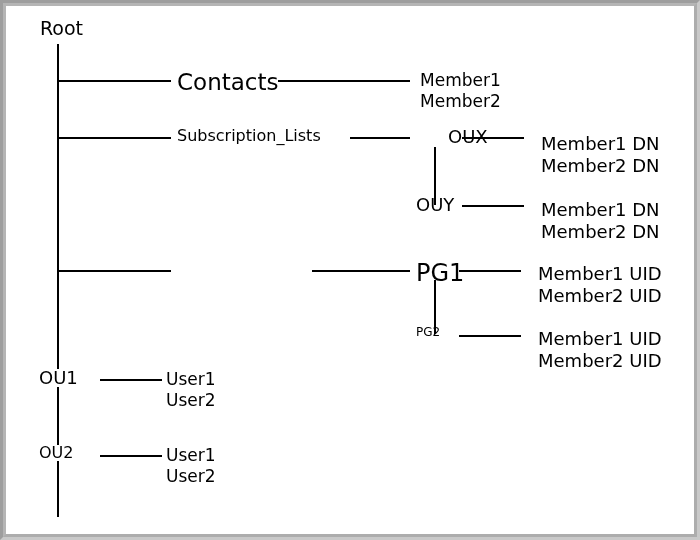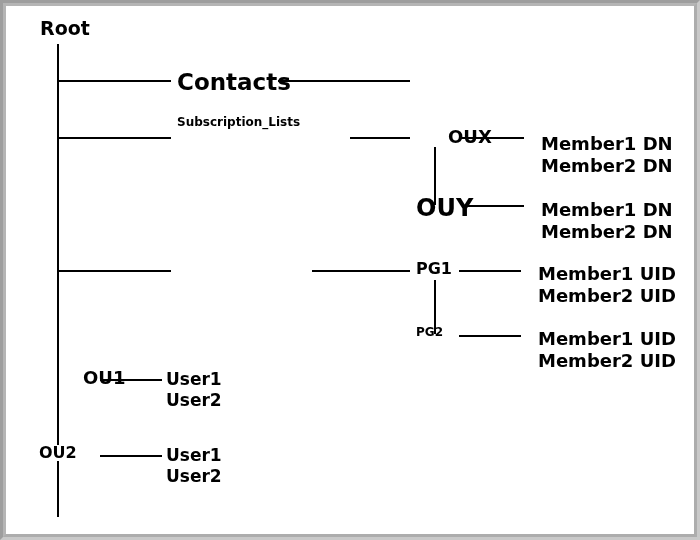--- a/index.html
+++ b/index.html
@@ -9,21 +9,20 @@
   }
   body {
     font-family: "DejaVu Sans", sans-serif;
   }
   #canvas {
     position: relative;
     width: 700px;
     height: 540px;
     background: #f97316;
     overflow: hidden;
-    font-weight: bold;
   }
   
   .frame-outer {
     position: absolute;
     left: 0; top: 0;
     width: 700px; height: 540px;
     box-sizing: border-box;
     border-top: 3px solid #9e9e9e;
     border-left: 3px solid #9e9e9e;
     border-right: 3px solid #c9c9c9;
@@ -81,49 +80,50 @@
 
   <div class="frame-white"></div>
 
   <div class="node-label" style="left:40px; top:19px; font-size:19px;">Root</div>
 
   <div class="vline" style="left:57px; top:44px; height:473px;"></div>
 
   <div class="hline" style="left:57px; top:80px; width:114px;"></div>
   <div class="node-label" style="left:177px; top:71px; font-size:23px;">Contacts</div>
   <div class="hline" style="left:278px; top:80px; width:132px;"></div>
+  <div class="leaf-block" style="left:420px; top:70px; font-size:17px;"><span>Member1</span><br><span>Member2</span></div>
 
   <div class="hline" style="left:57px; top:137px; width:114px;"></div>
-  <div class="node-label" style="left:177px; top:116px; font-size:12px;">Subscription_Lists</div>
+  <div class="node-label" style="left:177px; top:128px; font-size:16px;">Subscription_Lists</div>
   <div class="hline" style="left:350px; top:137px; width:60px;"></div>
 
   <div class="node-label" style="left:416px; top:128px; font-size:18px;margin-left:32px;">OUX</div>
   <div class="hline" style="left:462px; top:137px; width:62px;"></div>
   <div class="leaf-block" style="left:541px; top:133px; font-size:18px;"><span>Member1 DN</span><br><span>Member2 DN</span></div>
 
   <div class="vline" style="left:434px; top:147px; height:58px;"></div>
 
-  <div class="node-label" style="left:416px; top:196px; font-size:24px;">OUY</div>
+  <div class="node-label" style="left:416px; top:196px; font-size:18px;">OUY</div>
   <div class="hline" style="left:462px; top:205px; width:62px;"></div>
   <div class="leaf-block" style="left:541px; top:199px; font-size:18px;"><span>Member1 DN</span><br><span>Member2 DN</span></div>
 
   <div class="hline" style="left:57px; top:270px; width:114px;"></div>
   <div class="hline" style="left:312px; top:270px; width:98px;"></div>
 
-  <div class="node-label" style="left:416px; top:261px; font-size:16px;">PG1</div>
+  <div class="node-label" style="left:416px; top:261px; font-size:24px;">PG1</div>
   <div class="hline" style="left:459px; top:270px; width:62px;"></div>
   <div class="leaf-block" style="left:538px; top:263px; font-size:18px;"><span>Member1 UID</span><br><span>Member2 UID</span></div>
 
   <div class="vline" style="left:434px; top:280px; height:54px;"></div>
 
   <div class="node-label" style="left:416px; top:326px; font-size:12px;">PG2</div>
   <div class="hline" style="left:459px; top:335px; width:62px;"></div>
   <div class="leaf-block" style="left:538px; top:328px; font-size:18px;"><span>Member1 UID</span><br><span>Member2 UID</span></div>
 
-  <div class="node-label" style="left:37px; top:369px; font-size:18px; background:#ffffff; padding:0 2px;margin-left:44px;">OU1</div>
+  <div class="node-label" style="left:37px; top:369px; font-size:18px; background:#ffffff; padding:0 2px;">OU1</div>
   <div class="hline" style="left:100px; top:379px; width:62px;"></div>
   <div class="leaf-block" style="left:166px; top:369px; font-size:17px;"><span>User1</span><br><span>User2</span></div>
 
   <div class="node-label" style="left:37px; top:445px; font-size:16px; background:#ffffff; padding:0 2px;">OU2</div>
   <div class="hline" style="left:100px; top:455px; width:62px;"></div>
   <div class="leaf-block" style="left:166px; top:445px; font-size:17px;"><span>User1</span><br><span>User2</span></div>
 
   <div class="frame-outer"></div>
   <div class="frame-inner"></div>
 

